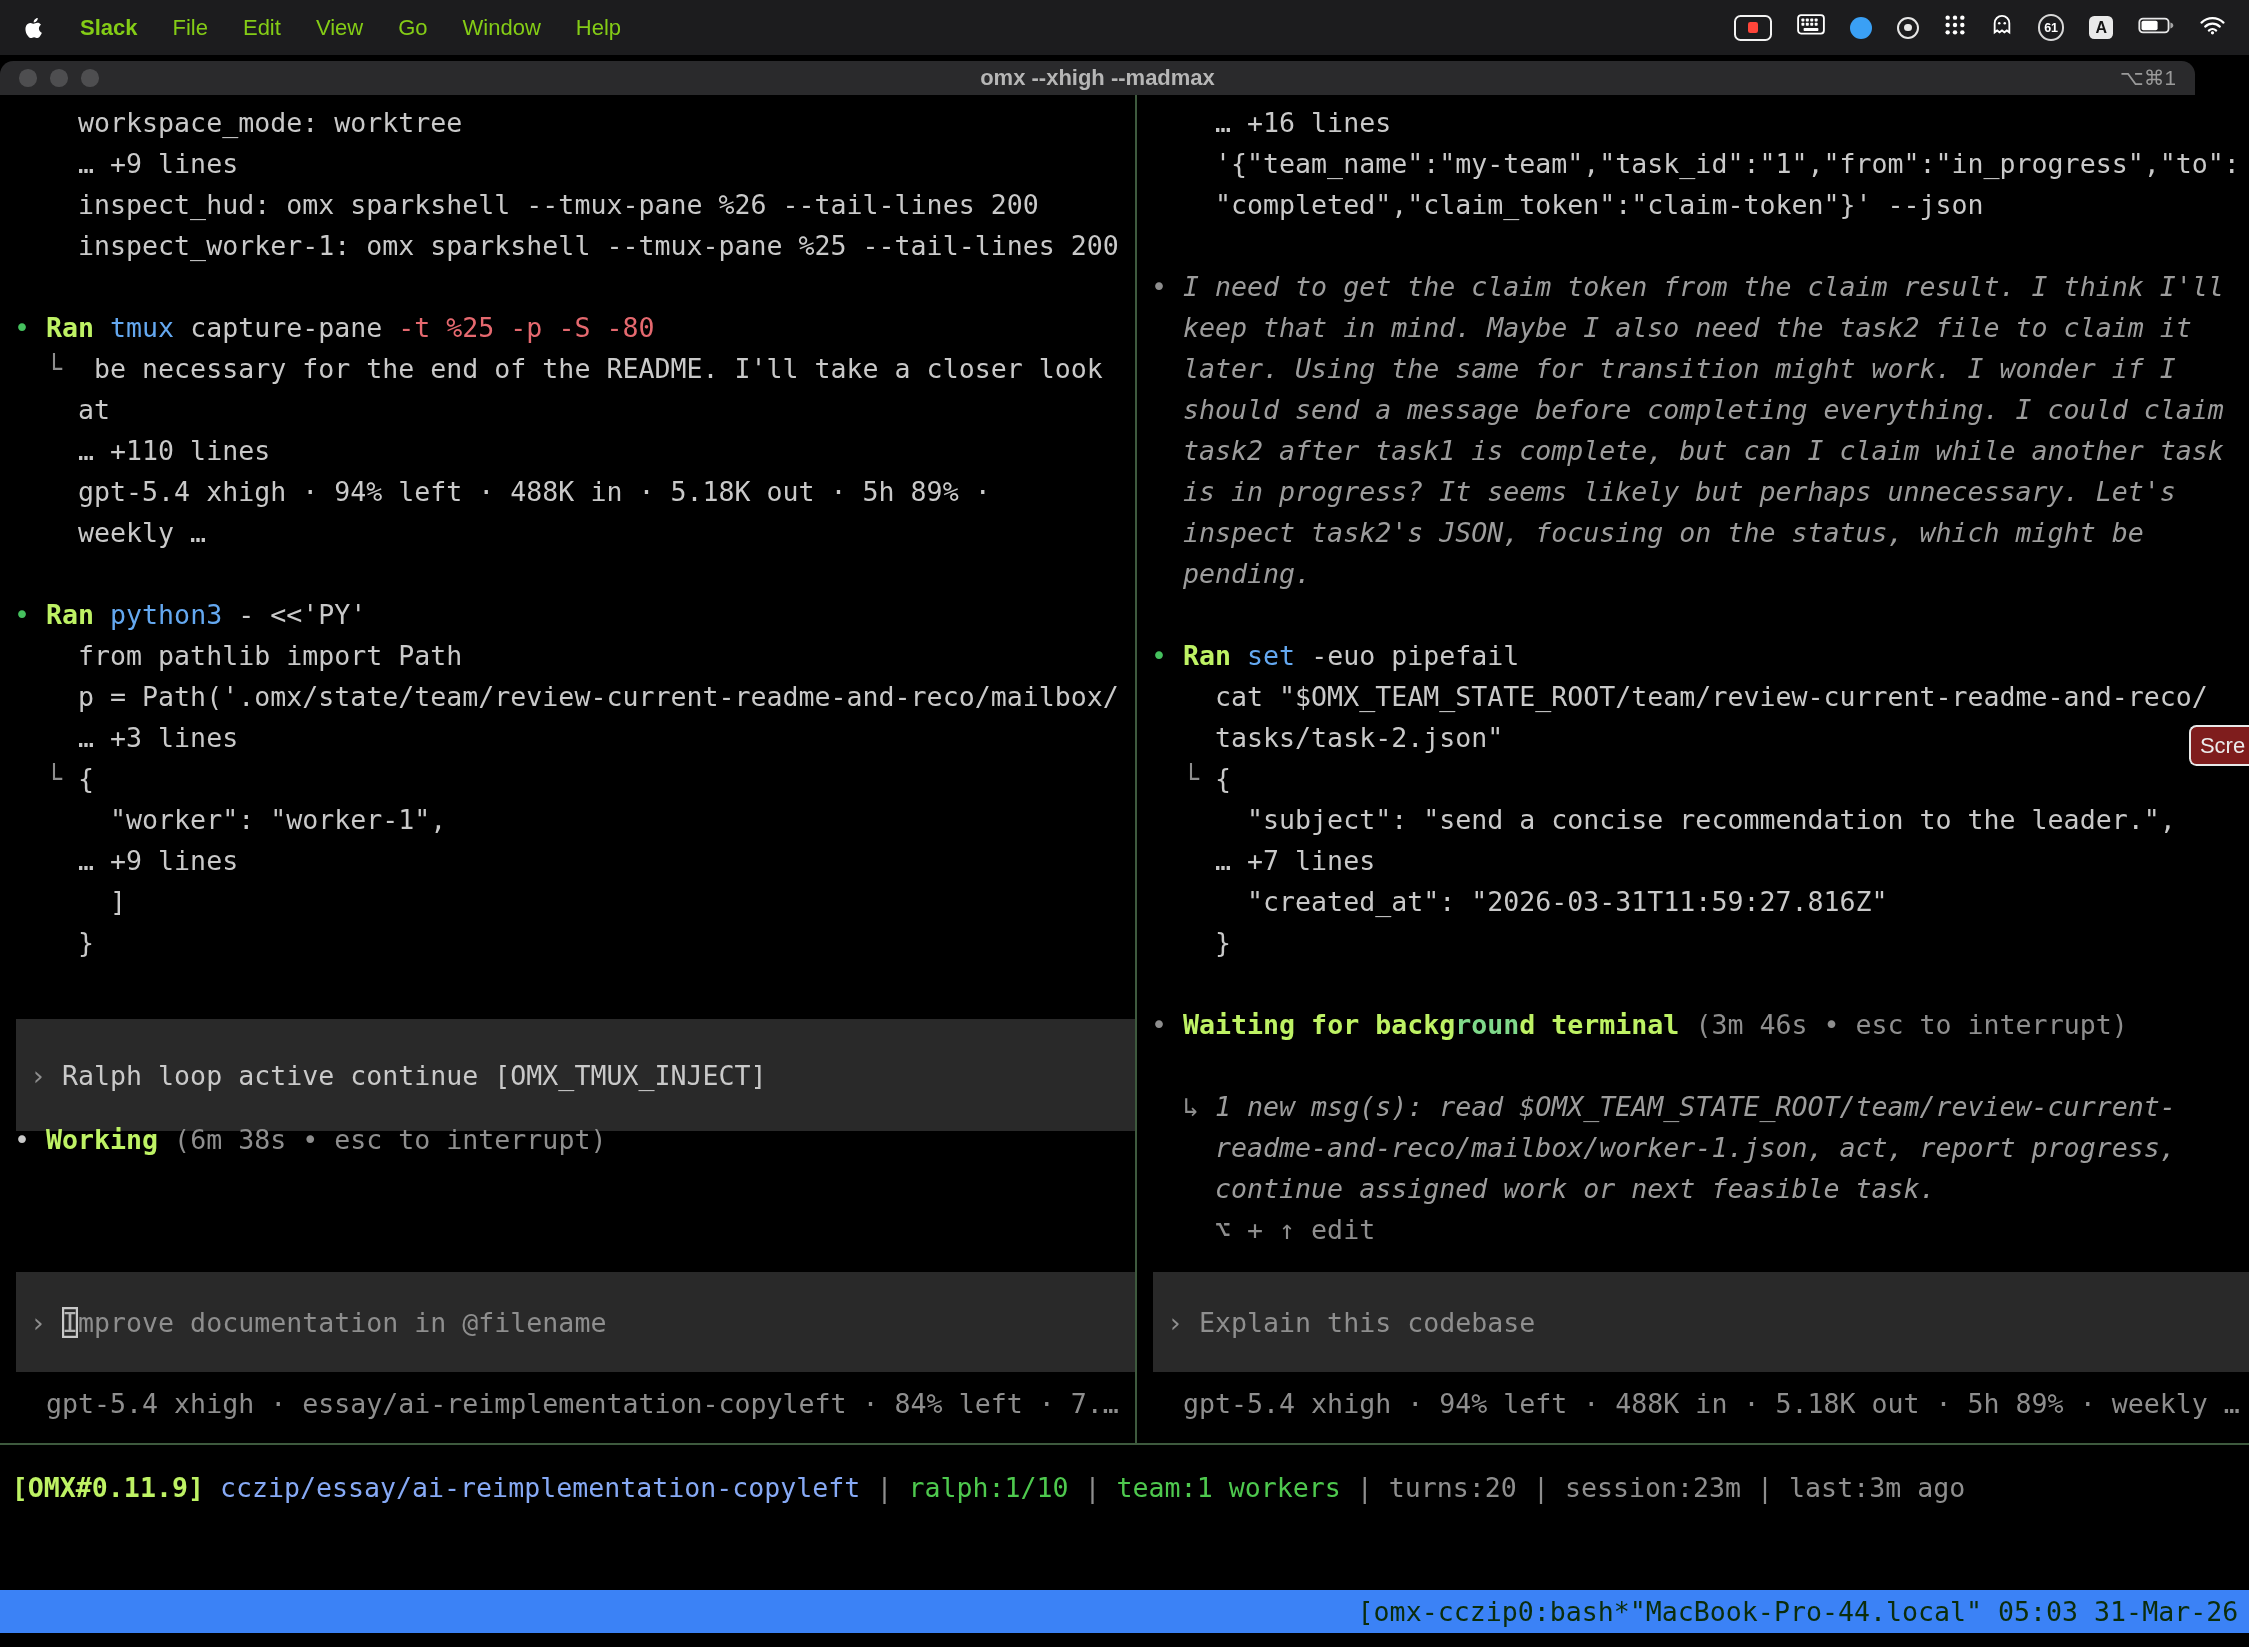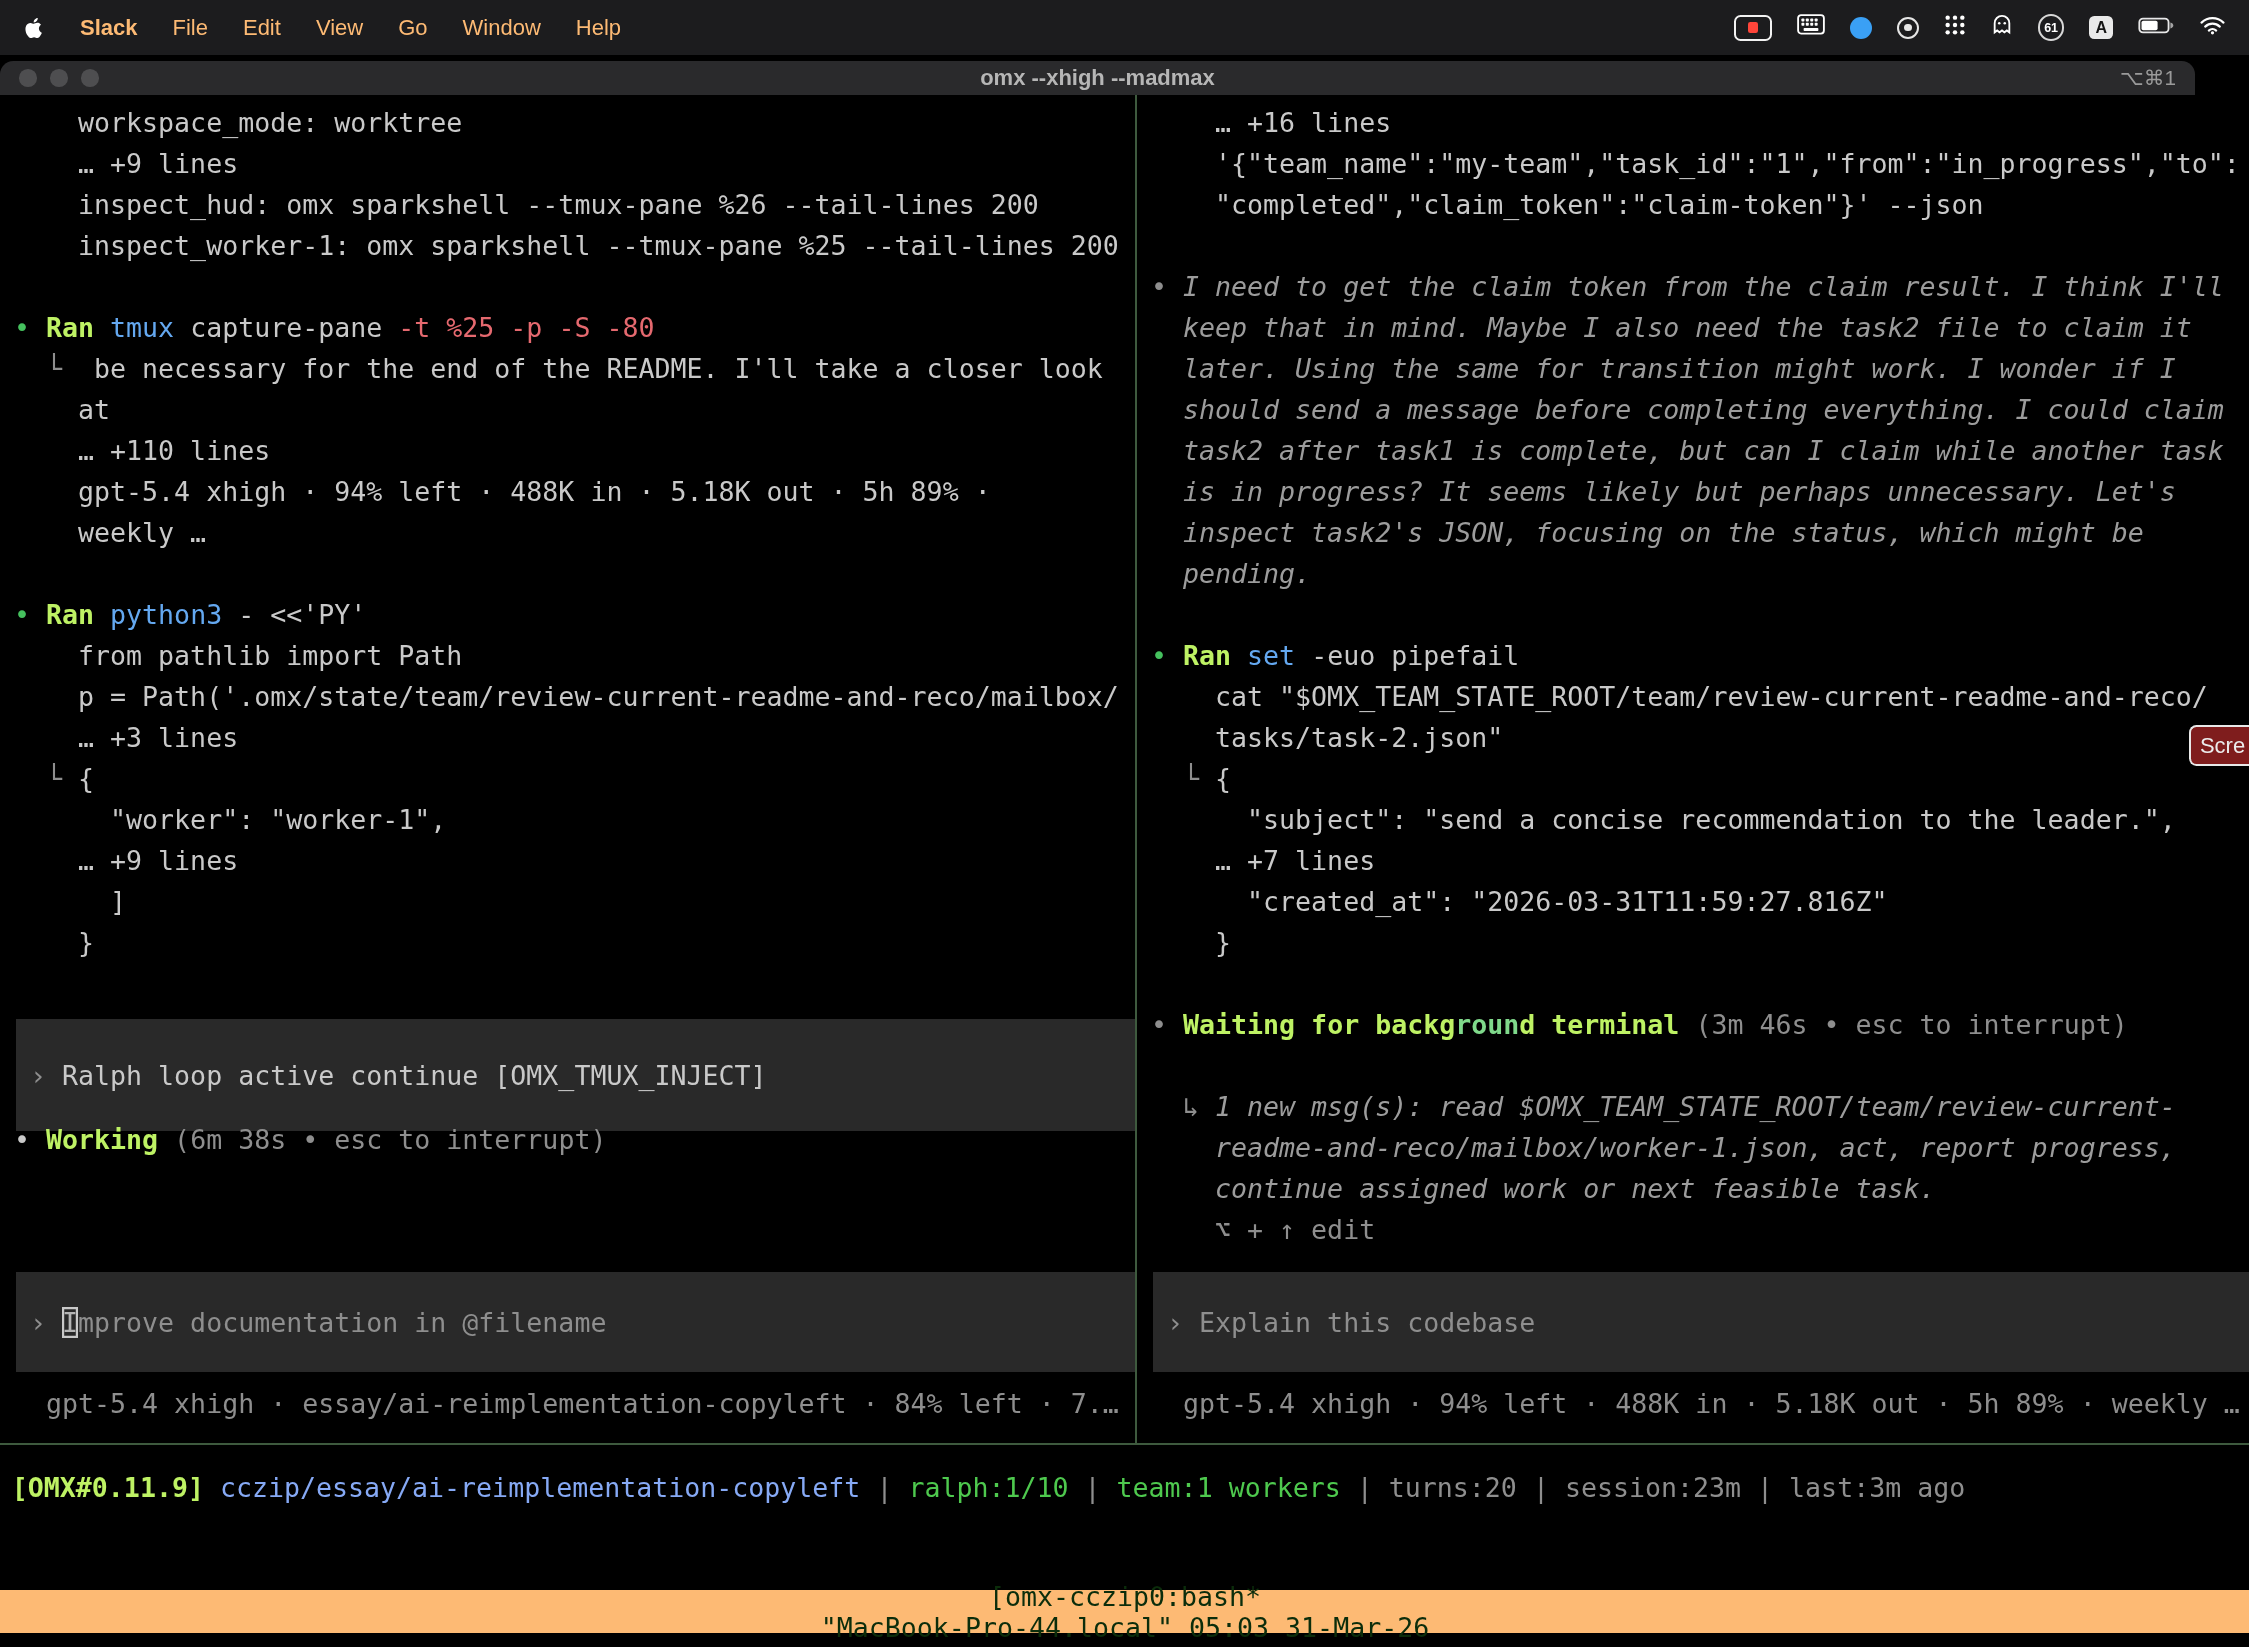--- a/index.html
+++ b/index.html
@@ -4,21 +4,21 @@
 <style>
   html,body{margin:0;padding:0;background:#000;}
   body{width:2250px;height:1648px;position:relative;overflow:hidden;font-family:"DejaVu Sans Mono",monospace;}
 
   
   .menubar{position:absolute;top:0;left:0;width:2250px;height:55px;background:#1c1c1e;
     display:flex;align-items:center;padding:0 25px;box-sizing:border-box;
     font-family:"Liberation Sans","DejaVu Sans",sans-serif;font-size:22px;color:#f0f0f0;}
   .menu-left{display:flex;align-items:center;gap:35px;}
   #menu-items{display:flex;align-items:center;gap:35px;}
-  .menu-item{color:#fdba74;}
+  .menu-item{color:#84cc16;}
   .menu-item.app{font-weight:700;}
   .apple svg{display:block;width:20px;height:23.6px;fill:#fff;}
   .menu-right{margin-left:auto;display:flex;align-items:center;gap:25px;}
   .recind{width:34px;height:22px;border:2.2px solid #f2f2f2;border-radius:6.6px;display:flex;align-items:center;justify-content:center;}
   .recind i{display:block;width:10.3px;height:10.3px;background:#ff453a;border-radius:2.2px;}
   .blue-dot{width:22px;height:22px;border-radius:50%;background:#3aa0f5;}
   .round-app{width:22px;height:22px;border-radius:50%;border:2.2px solid #e6e6e6;box-sizing:border-box;display:flex;align-items:center;justify-content:center;}
   .round-app i{display:block;width:7.4px;height:7.4px;background:#e6e6e6;border-radius:50%;}
   .badge61{width:26.6px;height:26.6px;border:2.2px solid #d8d8d8;border-radius:50%;box-sizing:border-box;
     display:flex;align-items:center;justify-content:center;font-size:12.5px;color:#fff;font-weight:700;}
@@ -62,23 +62,23 @@
   #left-working{top:1024px;}
   #left-status{top:1288px;}
   #right-status{top:1288px;}
   #omx-status{top:1372px;padding-left:11.8px;}
 
   
   .screlay{position:absolute;top:725px;right:0;width:61px;height:41px;background:#7f1d1d;
     border:2.2px solid #e8e8e8;border-right:none;border-radius:7.4px 0 0 7.4px;box-sizing:border-box;
     display:flex;align-items:center;padding-left:8.9px;color:#ececec;z-index:40;
     font-family:"Liberation Sans","DejaVu Sans",sans-serif;font-size:22px;}
-  .tmuxbar{position:absolute;top:1590px;left:0;width:2250px;height:43px;background:#fdba74;
-    display:flex;align-items:center;justify-content:center;box-sizing:border-box;
-    padding:0 11.8px;color:#0b2d0b;font-size:26.6px;z-index:30;white-space:pre;flex-direction:column;}
+  .tmuxbar{position:absolute;top:1590px;left:0;width:2250px;height:43px;background:#3b82f6;
+    display:flex;align-items:center;justify-content:flex-end;box-sizing:border-box;
+    padding:0 11.8px;color:#0b2d0b;font-size:26.6px;z-index:30;white-space:pre;}
 </style>
 </head>
 <body>
 
 <div class="menubar">
   <div class="menu-left">
     <span class="apple">
       <svg viewBox="0 0 16 20">
           <path d="M11.3 10.6c0-2.1 1.7-3.1 1.8-3.2-1-1.4-2.5-1.6-3-1.6-1.3-.1-2.5.8-3.2.8-.7 0-1.7-.8-2.8-.7-1.4 0-2.8.8-3.5 2.1-1.5 2.6-.4 6.5 1.1 8.6.7 1 1.6 2.2 2.7 2.1 1.1 0 1.5-.7 2.8-.7 1.3 0 1.7.7 2.8.7 1.2 0 1.9-1 2.6-2.1.8-1.2 1.2-2.4 1.2-2.4s-2.4-.9-2.5-3.6z"></path>
           <path d="M9.4 4.3c.6-.7 1-1.7.9-2.7-.9 0-1.9.6-2.5 1.3-.6.6-1 1.6-.9 2.6 1 .1 2-.5 2.5-1.2z"></path>

